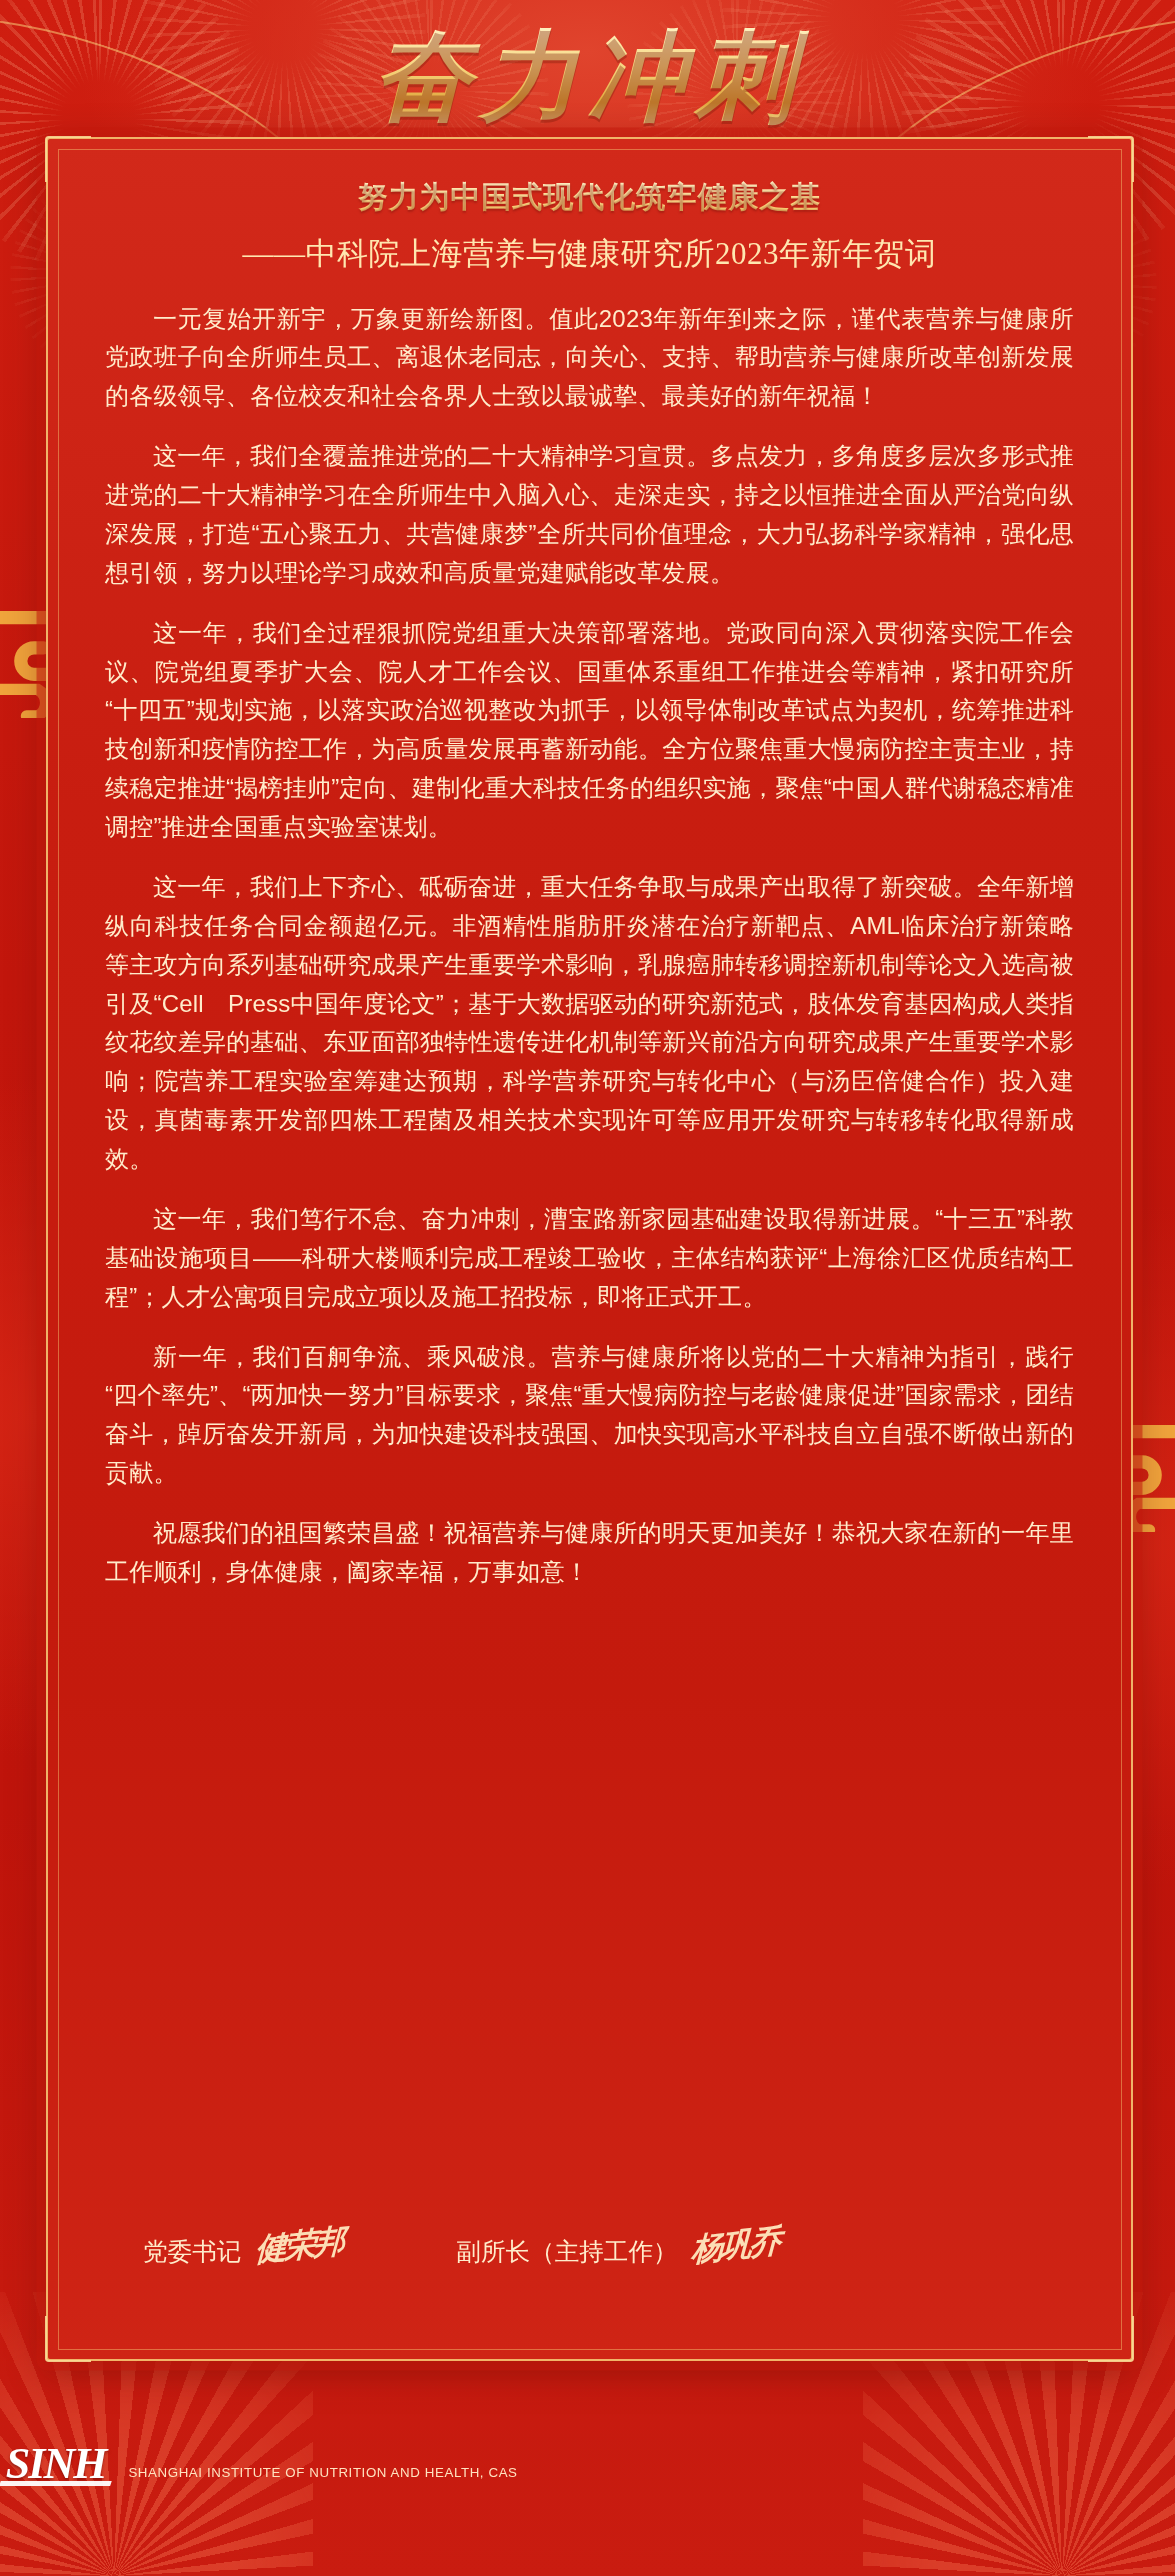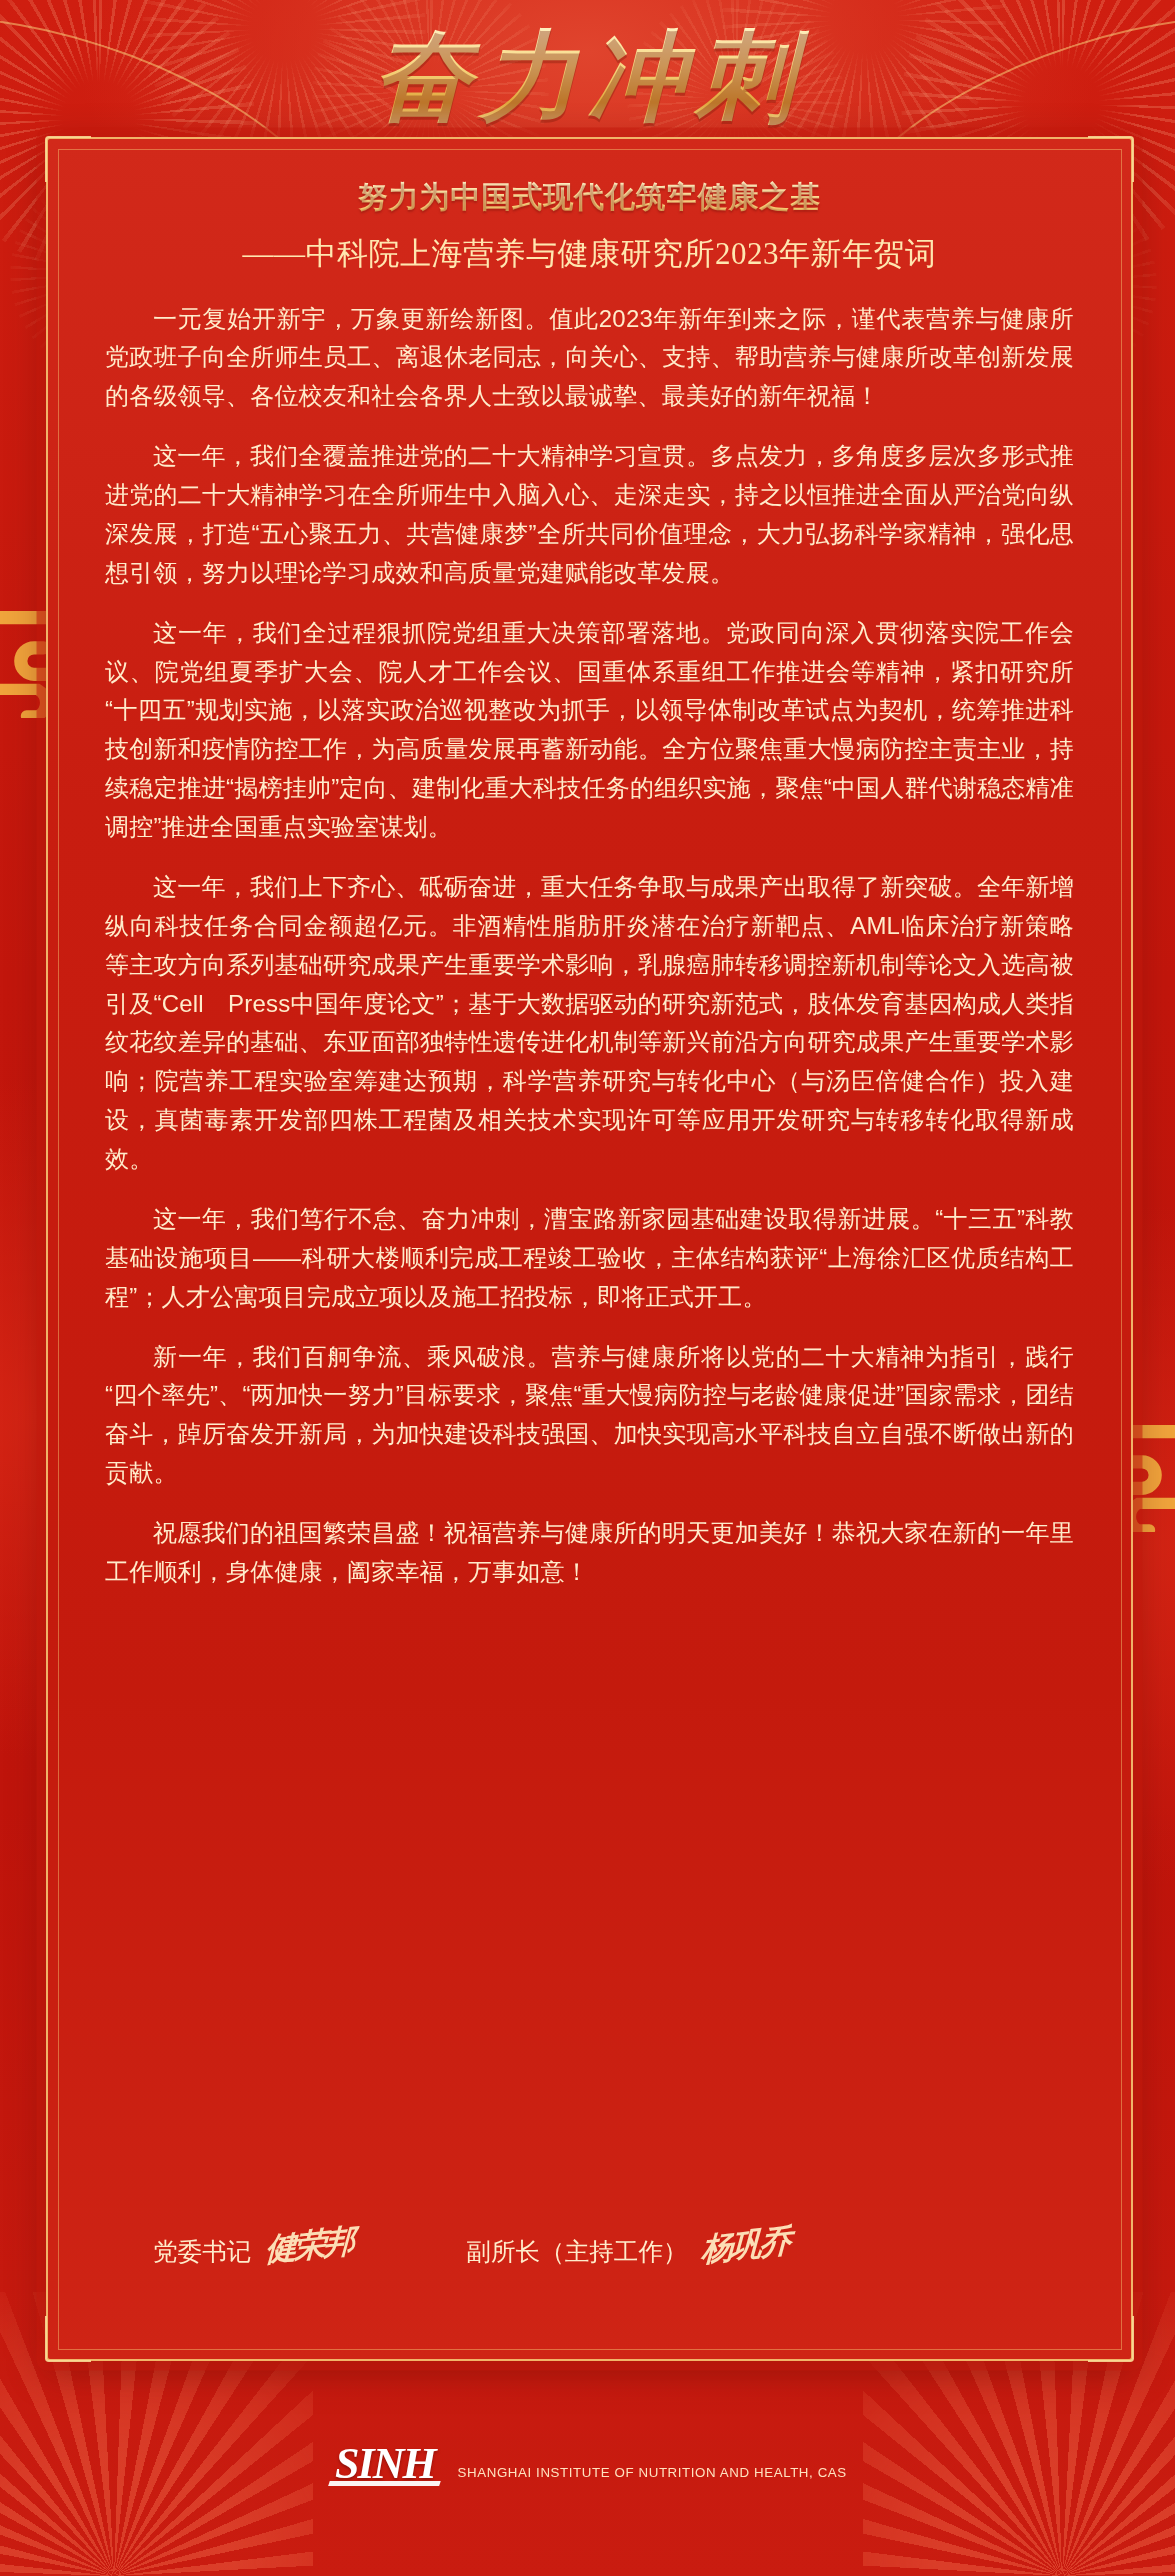--- a/index.html
+++ b/index.html
@@ -127,38 +127,38 @@
     line-height:1.62;
     color:#ffeccb;
     text-align:justify;
     text-indent:2em;
     letter-spacing:0.2px;
   }
   .doc p.body:last-of-type{margin-bottom:0;}
 
   .sign-row{
     position:absolute;left:95px;right:66px;bottom:91px;
-    display:flex;justify-content:flex-start;align-items:flex-end;gap:114px;margin-left:10px;
+    display:flex;justify-content:flex-start;align-items:flex-end;gap:114px;
   }
   .sign-block{display:flex;align-items:flex-end;gap:13.3px;}
   .sign-label{font-size:24.6px;color:#ffeccb;white-space:nowrap;}
   .sign-mark{
     font-family:"Liberation Serif","DejaVu Serif",serif;
     font-style:italic;font-weight:700;
     font-size:32px;color:#ffe9bf;
     transform:rotate(-6deg) skewX(-8deg);
     letter-spacing:-2.8px;
     opacity:.95;
     white-space:nowrap;
   }
 
   
   .footer{
     position:absolute;left:0;right:0;bottom:87px;
-    display:flex;justify-content:center;align-items:center;gap:17px;
+    display:flex;justify-content:flex-start;align-items:center;gap:17px;
   }
   .logo-mark{
     font-family:"Liberation Serif","DejaVu Serif",serif;
     font-weight:700;font-style:italic;font-size:44px;
     letter-spacing:-1.9px;
     color:#fff;
     text-shadow:0 1.9px 2.8px rgba(90,10,5,.5);
     position:relative;padding:0 5.7px;
   }
   .logo-mark:after{

